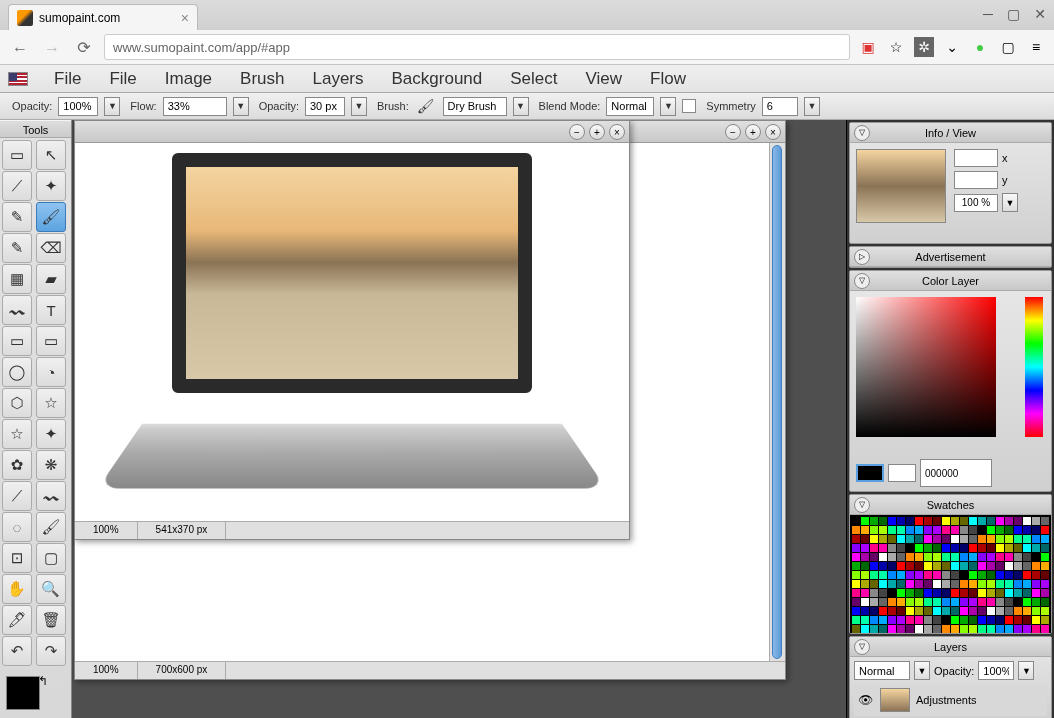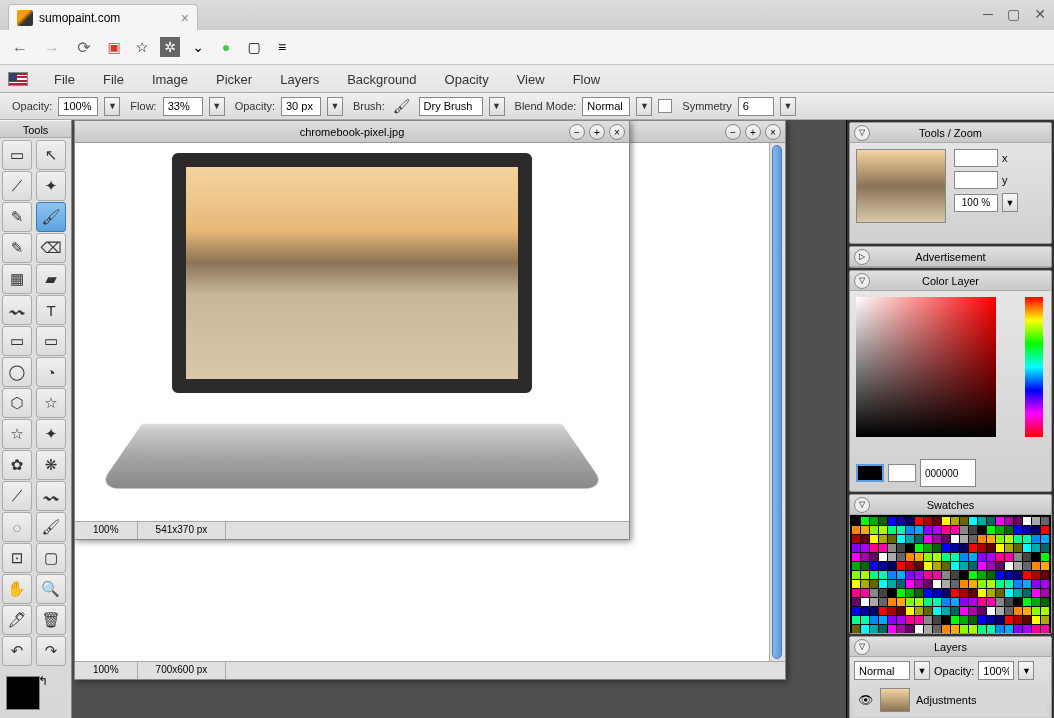--- a/index.html
+++ b/index.html
@@ -12,21 +12,21 @@
 .win-btns{position:absolute;right:8px;top:6px;display:flex;gap:14px;color:#555}
 .win-btns span{font-size:14px;cursor:pointer}
 .nav-bar{height:34px;display:flex;align-items:center;padding:0 8px;gap:8px;background:#f5f5f5}
 .nav-btn{width:24px;height:24px;display:flex;align-items:center;justify-content:center;color:#666;font-size:16px;cursor:pointer}
 .url-input{flex:1;height:26px;border:1px solid #ccc;border-radius:3px;padding:0 8px;font-size:13px;color:#666;background:#fff}
 .ext-icons{display:flex;gap:8px;align-items:center}
 .ext-icon{width:20px;height:20px;display:flex;align-items:center;justify-content:center;font-size:14px;cursor:pointer}
 .menu-bar{height:28px;background:linear-gradient(#efefef,#e4e4e4);border-bottom:1px solid #aaa;display:flex;align-items:center;padding:0 8px;gap:0;position:relative}
 .flag-icon{width:20px;height:14px;background:linear-gradient(#b22234 14%,#fff 14%,#fff 28%,#b22234 28%,#b22234 42%,#fff 42%,#fff 57%,#b22234 57%,#b22234 71%,#fff 71%,#fff 85%,#b22234 85%);position:relative;margin-right:12px;border:1px solid #888}
 .flag-icon:before{content:"";position:absolute;width:8px;height:8px;background:#3c3b6e;top:0;left:0}
-.menu-item{padding:4px 14px;font-size:13px;color:#333;cursor:pointer}
+.menu-item{padding:4px 14px;font-size:17px;color:#333;cursor:pointer}
 .auth-bar{position:absolute;right:0;top:0;height:33px;width:208px;background:#000;color:#fff;display:flex;align-items:center;justify-content:center;font-size:12px;gap:12px}
 .auth-link{cursor:pointer}
 .options-bar{height:27px;background:linear-gradient(#f0f0f0,#dcdcdc);border-bottom:1px solid #aaa;display:flex;align-items:center;padding:0 8px;gap:6px;font-size:11px;color:#333}
 .opt-label{margin-left:4px}
 .opt-field{height:19px;border:1px solid #888;background:#fff;font-size:11px;padding:0 4px}
 .opt-dd{width:16px;height:19px;border:1px solid #888;background:linear-gradient(#f8f8f8,#ddd);display:flex;align-items:center;justify-content:center;font-size:9px;cursor:pointer}
 .chk{width:14px;height:14px;border:1px solid #888;background:#fff}
 .main-area{display:flex;height:calc(100% - 119px)}
 .tools-panel{width:72px;background:linear-gradient(#e2e2e2,#d8d8d8);border-right:1px solid #888;display:flex;flex-direction:column}
 .tools-header{height:18px;background:linear-gradient(#ddd,#ccc);font-size:11px;text-align:center;line-height:18px;border-bottom:1px solid #aaa;border-top:1px solid #f5f5f5}
@@ -59,21 +59,21 @@
 .thumb{width:90px;height:74px;border:1px solid #888;background:linear-gradient(180deg,#f4d4a0 0%,#8b7355 50%,#d8c8a8 100%);flex-shrink:0}
 .info-controls{display:flex;flex-direction:column;gap:4px;flex:1}
 .info-row{display:flex;gap:4px;align-items:center;font-size:11px}
 .info-input{width:44px;height:18px;border:1px solid #888;font-size:10px;text-align:center}
 .color-picker-body{height:164px;padding:6px;position:relative}
 .color-square{width:140px;height:140px;background:linear-gradient(to right,#fff,#ff0000);position:relative}
 .color-square:after{content:"";position:absolute;inset:0;background:linear-gradient(to bottom,transparent,#000)}
 .hue-bar{width:18px;height:140px;position:absolute;right:8px;top:6px;background:linear-gradient(#f00,#ff0,#0f0,#0ff,#00f,#f0f,#f00)}
 .color-row{display:flex;gap:4px;padding:4px 6px;align-items:center}
 .color-chip{width:28px;height:18px;border:1px solid #888}
-.color-input{width:56px;height:18px;border:1px solid #888;font-size:10px;padding:13px 4px}
+.color-input{width:72px;height:18px;border:1px solid #888;font-size:10px;padding:13px 4px}
 .swatches-body{height:118px;display:grid;grid-template-columns:repeat(22,1fr);grid-auto-rows:8px;gap:1px;padding:2px;background:#000}
 .sw{width:100%;height:100%}
 .layers-body{padding:4px}
 .layer-row{display:flex;align-items:center;gap:6px;padding:4px;background:#d8d8d8;font-size:11px}
 .layer-vis{width:16px;height:14px;font-size:12px}
 .layer-thumb{width:30px;height:24px;border:1px solid #888;background:linear-gradient(180deg,#f4d4a0,#8b7355)}
 </style>
 </head>
 <body>
 
@@ -87,45 +87,46 @@
     <div class="win-btns">
       <span>─</span>
       <span>▢</span>
       <span>✕</span>
     </div>
   </div>
   <div class="nav-bar">
     <div class="nav-btn">←</div>
     <div class="nav-btn" style="color:#bbb">→</div>
     <div class="nav-btn">⟳</div>
+    <input class="url-input" value="www.sumopaint.com/app/#app" style="">
     <div class="ext-icons">
       <span class="ext-icon" style="color:#d33">▣</span>
       <span class="ext-icon">☆</span>
       <span class="ext-icon" style="background:#666;color:#fff">✲</span>
       <span class="ext-icon">⌄</span>
       <span class="ext-icon" style="color:#4c4">●</span>
       <span class="ext-icon">▢</span>
       <span class="ext-icon">≡</span>
     </div>
   </div>
 </div>
 
 <div style="position:relative">
 <div class="menu-bar">
   <span class="flag-icon"></span>
-  <span id="menu-items"><span class="menu-item">File</span><span class="menu-item">File</span><span class="menu-item">Image</span><span class="menu-item">Picker</span><span class="menu-item">Layers</span><span class="menu-item">Background</span><span class="menu-item">Opacity</span><span class="menu-item">View</span><span class="menu-item">Flow</span></span>
+  <span id="menu-items"><span class="menu-item">File</span><span class="menu-item">File</span><span class="menu-item">Image</span><span class="menu-item">Brush</span><span class="menu-item">Layers</span><span class="menu-item">Background</span><span class="menu-item">Select</span><span class="menu-item">View</span><span class="menu-item">Flow</span></span>
 </div>
 </div>
 
 <div class="options-bar">
   <span class="opt-label">Opacity:</span>
   <input class="opt-field" style="width: 40px;" value="100%">
   <span class="opt-dd">▼</span>
   <span class="opt-label">Flow:</span>
-  <input class="opt-field" style="width: 40px;" value="33%">
+  <input class="opt-field" style="width: 64px;" value="33%">
   <span class="opt-dd">▼</span>
   <span class="opt-label">Opacity:</span>
   <input class="opt-field" style="width: 40px;" value="30 px">
   <span class="opt-dd">▼</span>
   <span class="opt-label">Brush:</span>
   <span style="font-size:14px;margin:0 2px">🖌</span>
   <input class="opt-field" style="width: 64px;" value="Dry Brush">
   <span class="opt-dd">▼</span>
   <span class="opt-label">Blend Mode:</span>
   <input class="opt-field" style="width: 48px;" value="Normal">
@@ -196,21 +197,20 @@
         <span class="status-cell">100%</span>
         <span class="status-cell">700x600 px</span>
       </div>
       <div class="scrollbar-v">
           <div class="scroll-thumb"></div>
         </div>
     </div>
 
     <div class="doc-window front">
       <div class="doc-header">
-        <span class="doc-title">chromebook-pixel.jpg</span>
         <div class="doc-btns">
           <span class="doc-btn">−</span>
           <span class="doc-btn">+</span>
           <span class="doc-btn">×</span>
         </div>
       </div>
       <div class="doc-body">
         <div class="laptop-mock">
           <div class="lap-screen"></div>
           <div class="lap-base"></div>
@@ -220,21 +220,21 @@
         <span class="status-cell">100%</span>
         <span class="status-cell">541x370 px</span>
       </div>
     </div>
   </div>
 
   <div class="right-panels">
     <div class="panel">
       <div class="panel-head">
           <span class="collapse-btn">▽</span>
-          <span class="panel-head-title">Tools / Zoom</span>
+          <span class="panel-head-title">Info / View</span>
         </div>
       <div class="info-body">
         <div class="thumb"></div>
         <div class="info-controls">
           <div class="info-row">
               <input class="info-input" style="">
               <span>x</span>
             </div>
           <div class="info-row">
               <input class="info-input" style="">

